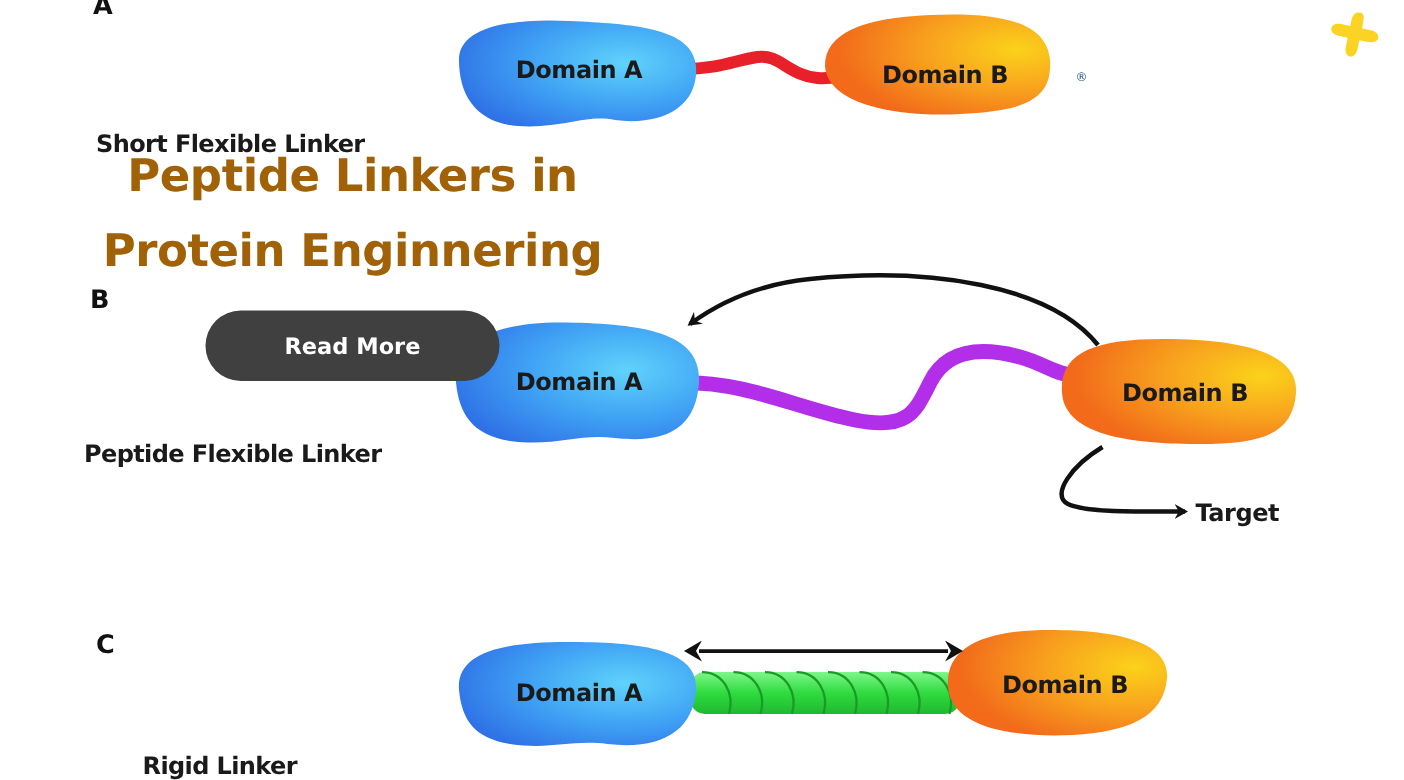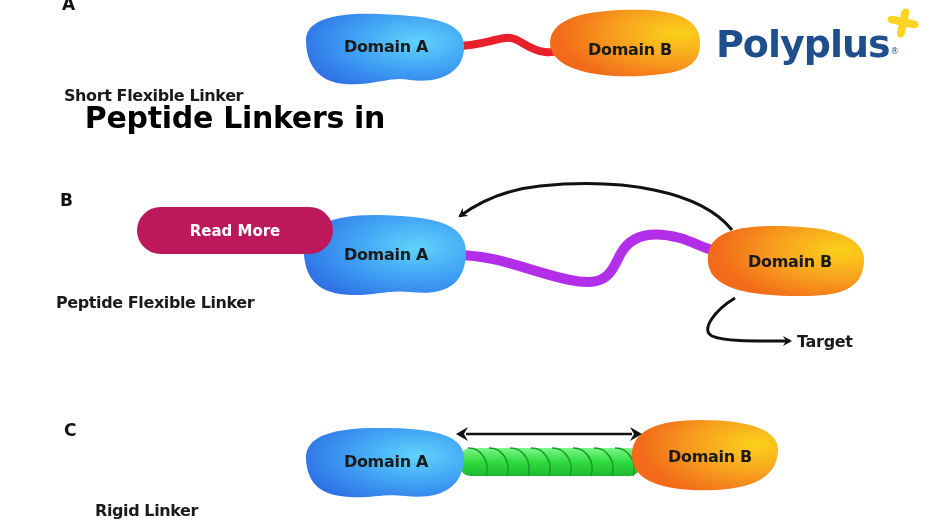--- a/index.html
+++ b/index.html
@@ -3,23 +3,23 @@
 <meta charset="utf-8">
 <style>
   html, body { margin:0; padding:0; background:#ffffff; }
   body { width:936px; height:520px; position:relative; overflow:hidden;
          font-family:"Liberation Sans", sans-serif; }
   .abs { position:absolute; }
   .section-letter { font-family:"DejaVu Sans", sans-serif; font-weight:bold; font-size:17px; color:#111; }
   .linker-label { font-family:"DejaVu Sans", sans-serif; font-weight:bold; font-size:16px; color:#1a1a1a; letter-spacing:-0.4px;margin-top:48px; }
   .domain-label { font-family:"DejaVu Sans", sans-serif; font-weight:bold; font-size:16px; fill:#1a1a1a; letter-spacing:-0.3px; }
   .target-label { font-family:"DejaVu Sans", sans-serif; font-weight:bold; font-size:16px; fill:#1a1a1a; letter-spacing:-0.3px; }
-  .headline { font-family:"DejaVu Sans", sans-serif; font-weight:bold; color:#000000;
+  .headline { font-family:"DejaVu Sans", sans-serif; font-weight:bold; color:#a16207;
               font-size:30px; line-height:50px; text-align:center; letter-spacing:-0.3px; }
-  .read-more { background:#be185d; color:#ffffff; border-radius:24px;
+  .read-more { background:#404040; color:#ffffff; border-radius:24px;
                font-family:"DejaVu Sans", sans-serif; font-weight:bold; font-size:15px;
                display:flex; align-items:center; justify-content:center; cursor:pointer; }
   .logo-text { font-family:"DejaVu Sans", sans-serif; font-weight:bold; color:#1f4e8c;
                font-size:38px; letter-spacing:-1px; }
   svg { position:absolute; left:0; top:0; }
 </style>
 </head>
 <body>
 
 <svg width="936" height="520" viewBox="0 0 936 520">
@@ -92,20 +92,20 @@
 <div class="abs linker-label" style="left:64px; top:38px;">Short Flexible Linker</div>
 
 <div class="abs section-letter" style="left:60px; top:190px;">B</div>
 <div class="abs linker-label" style="left:56px; top:245px;">Peptide Flexible Linker</div>
 
 <div class="abs section-letter" style="left:64px; top:420px;">C</div>
 <div class="abs linker-label" style="left:95px; top:453px;">Rigid Linker</div>
 
 <div class="abs headline" style="left:40px; top:93px; width:390px;">
   <div>Peptide Linkers in</div>
+  <div>Protein Enginnering</div>
 </div>
 
 <div class="abs read-more" style="left:137px; top:207px; width:196px; height:47px;">Read More</div>
 
 <div class="abs" style="left:716px; top:16px; height:50px; display:flex; align-items:flex-end;">
-  <span class="logo-text">Polyplus</span>
   <span style="font-family:'DejaVu Sans',sans-serif; font-size:8px; color:#1f4e8c; margin-left:1px; margin-bottom:10px;">®</span>
 </div>
 
 </body></html>

